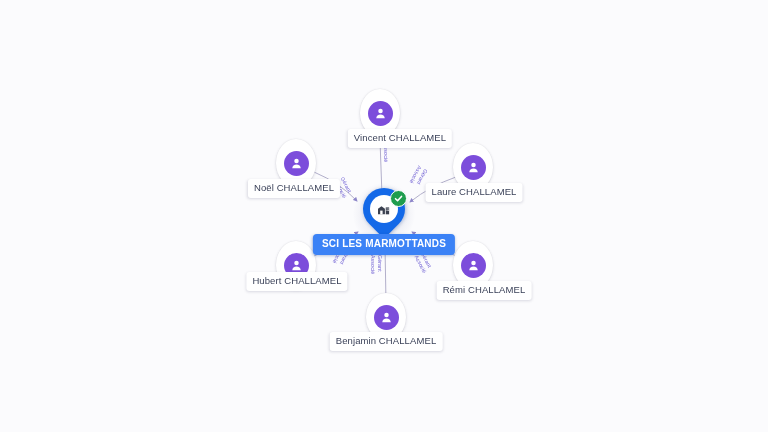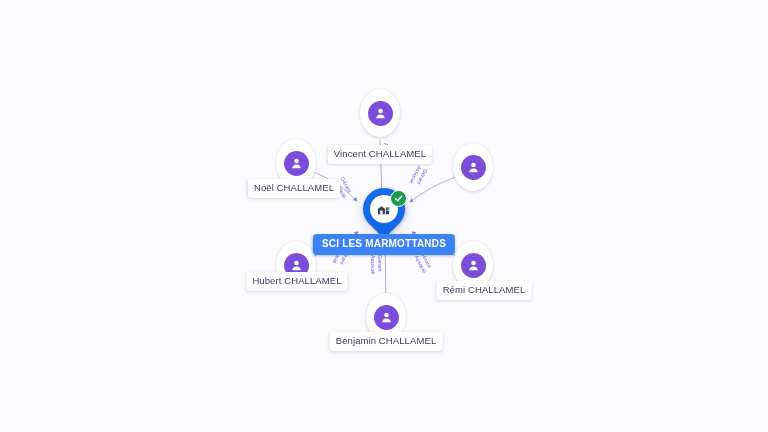--- a/index.html
+++ b/index.html
@@ -282,24 +282,25 @@
     </div>
     <div class="verified-badge">
       <svg width="9" height="9" viewBox="0 0 24 24" fill="none" stroke="#ffffff" stroke-width="4.2" stroke-linecap="round" stroke-linejoin="round">
         <path d="M4 12.5 L9.5 18 L20 6.5"></path>
       </svg>
     </div>
   </div>
 
   <div id="company-label">SCI LES MARMOTTANDS</div>
 
-  <div class="node-label" style="left:380px; top:129px;margin-top:16px;">Vincent CHALLAMEL</div>
+  <div class="node-label" style="left:400px; top:129px;">Vincent CHALLAMEL</div>
 
   <div class="node-label" style="left:294px; top:179px;">Noël CHALLAMEL</div>
 
+  <div class="node-label" style="left:474px; top:183px;">Laure CHALLAMEL</div>
 
   <div class="node-label" style="left:297px; top:272px;">Hubert CHALLAMEL</div>
 
   <div class="node-label" style="left:472px; top:281px;margin-left:12px;">Rémi CHALLAMEL</div>
 
   <div class="node-label" style="left:386px; top:332px;">Benjamin CHALLAMEL</div>
 
 </div>
 
 </body></html>

